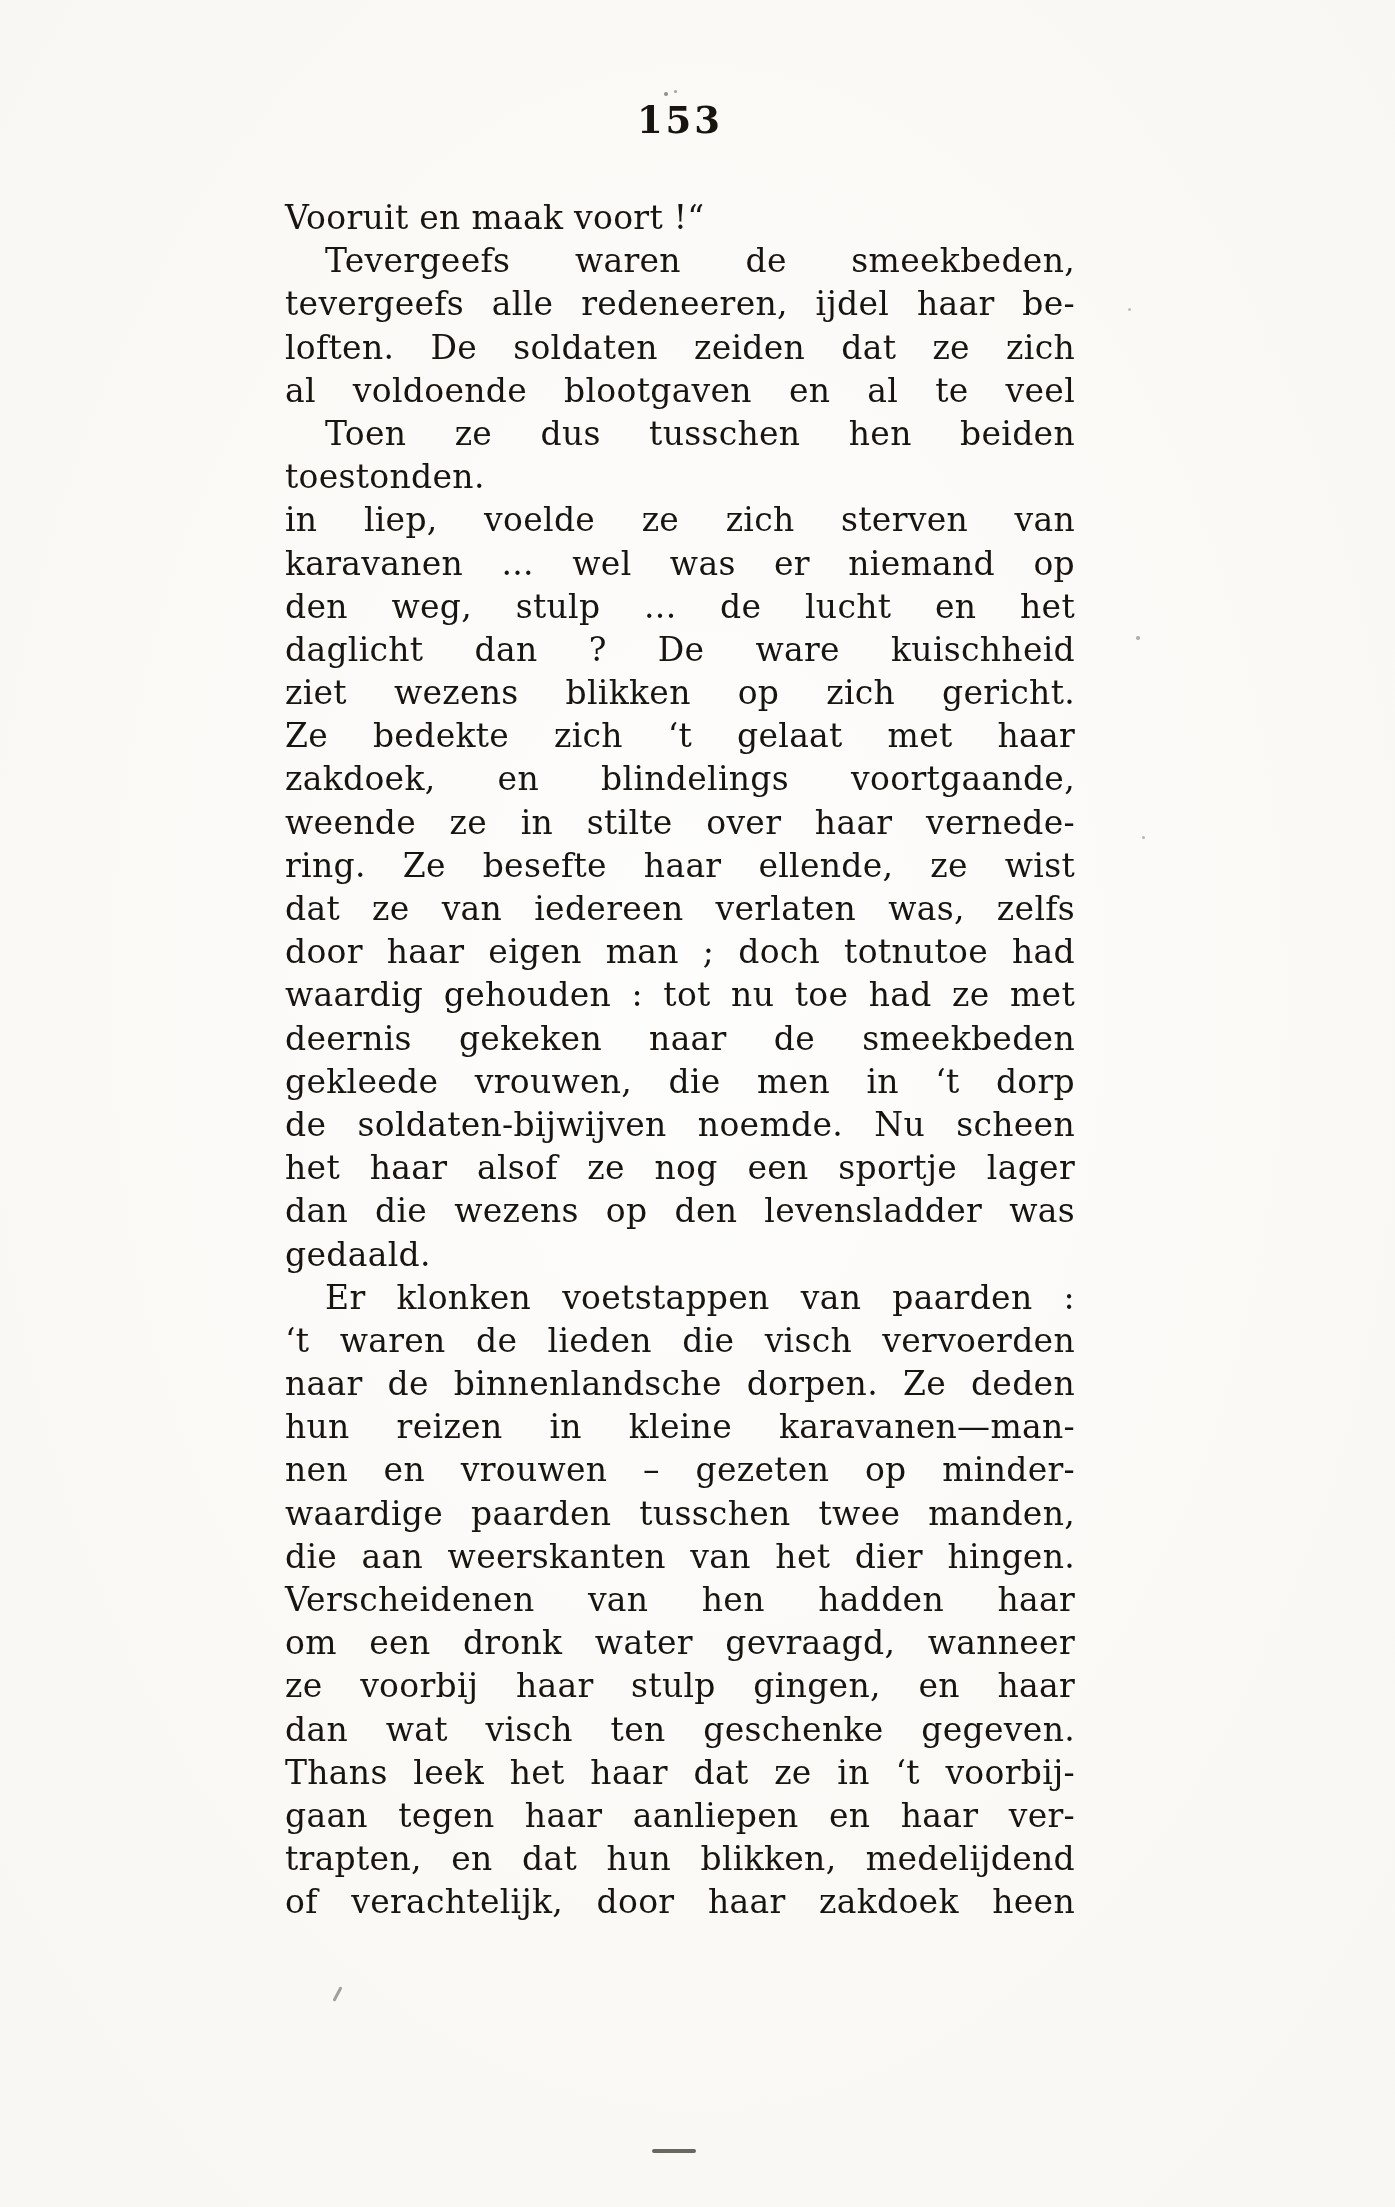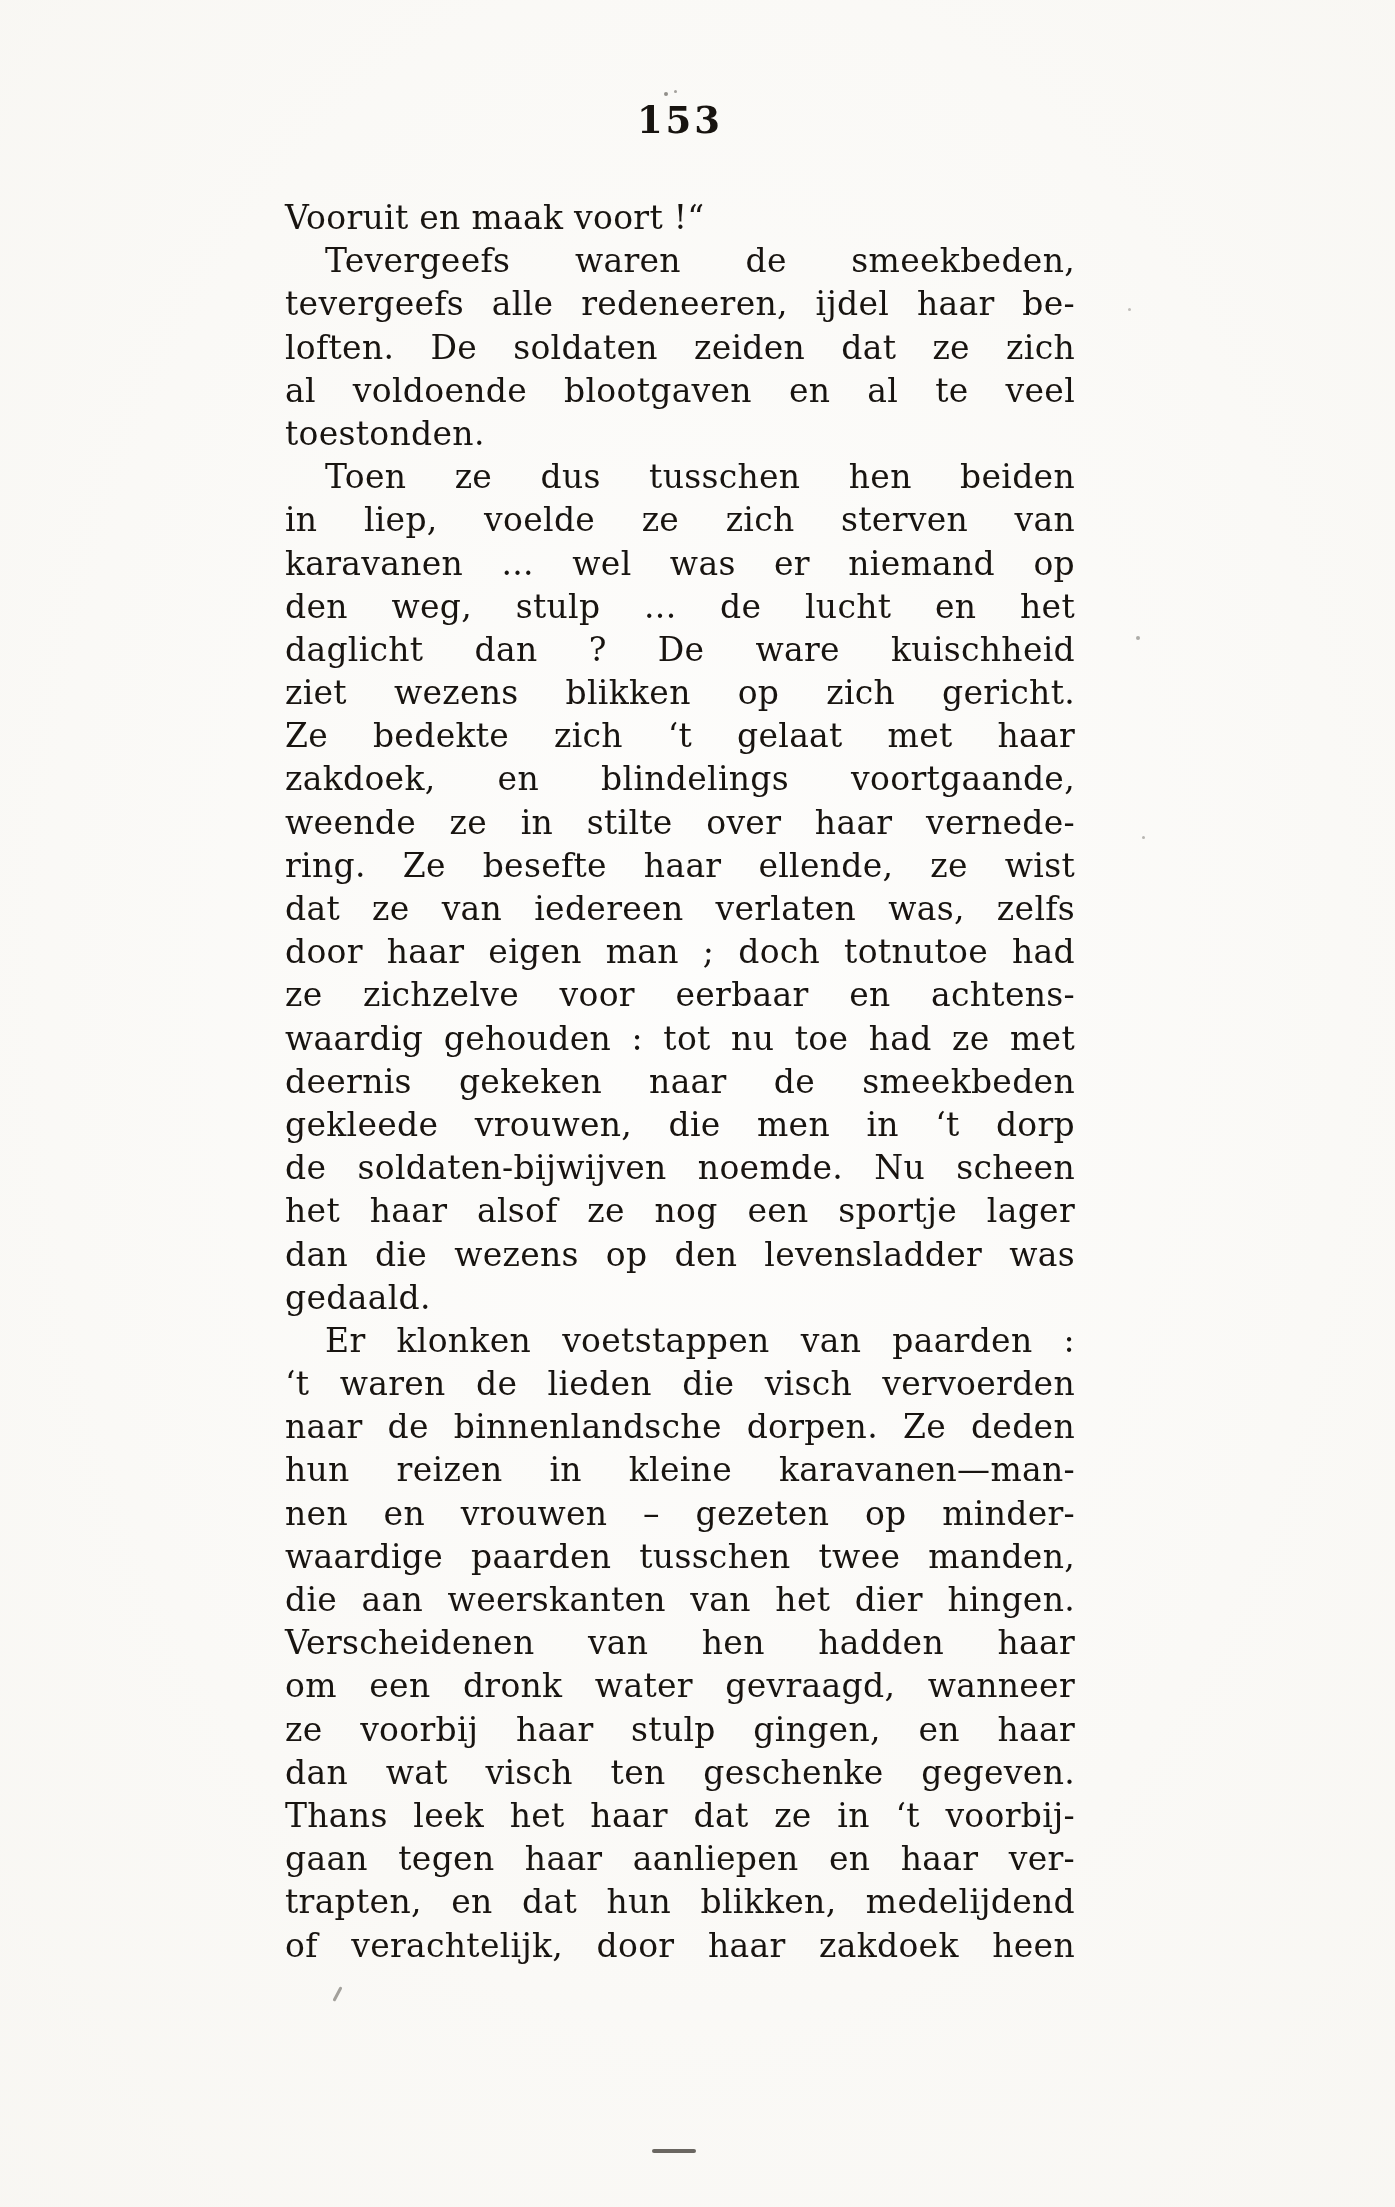--- a/index.html
+++ b/index.html
@@ -78,34 +78,33 @@
 <body>
 
 <div class="page-number">153</div>
 
 <div class="text-block">
   <div class="line nojust">Vooruit en maak voort !“</div>
   <div class="line indent">Tevergeefs waren de smeekbeden,</div>
   <div class="line">tevergeefs alle redeneeren, ijdel haar be-</div>
   <div class="line">loften. De soldaten zeiden dat ze zich</div>
   <div class="line">al voldoende blootgaven en al te veel</div>
+  <div class="line indent">Toen ze dus tusschen hen beiden</div>
   <div class="line nojust">toestonden.</div>
-  <div class="line indent">Toen ze dus tusschen hen beiden</div>
   <div class="line">in liep, voelde ze zich sterven van</div>
   <div class="line">karavanen ... wel was er niemand op</div>
   <div class="line">den weg, stulp ... de lucht en het</div>
   <div class="line">daglicht dan ? De ware kuischheid</div>
   <div class="line">ziet wezens blikken op zich gericht.</div>
   <div class="line">Ze bedekte zich ‘t gelaat met haar</div>
   <div class="line">zakdoek, en blindelings voortgaande,</div>
   <div class="line">weende ze in stilte over haar vernede-</div>
   <div class="line">ring. Ze besefte haar ellende, ze wist</div>
   <div class="line">dat ze van iedereen verlaten was, zelfs</div>
   <div class="line">door haar eigen man ; doch totnutoe had</div>
-  <div class="line">ze zichzelve voor eerbaar en achtens-</div>
   <div class="line">waardig gehouden : tot nu toe had ze met</div>
   <div class="line">deernis gekeken naar de smeekbeden</div>
   <div class="line">gekleede vrouwen, die men in ‘t dorp</div>
   <div class="line">de soldaten-bijwijven noemde. Nu scheen</div>
   <div class="line">het haar alsof ze nog een sportje lager</div>
   <div class="line">dan die wezens op den levensladder was</div>
   <div class="line nojust">gedaald.</div>
   <div class="line indent">Er klonken voetstappen van paarden :</div>
   <div class="line">‘t waren de lieden die visch vervoerden</div>
   <div class="line">naar de binnenlandsche dorpen. Ze deden</div>

